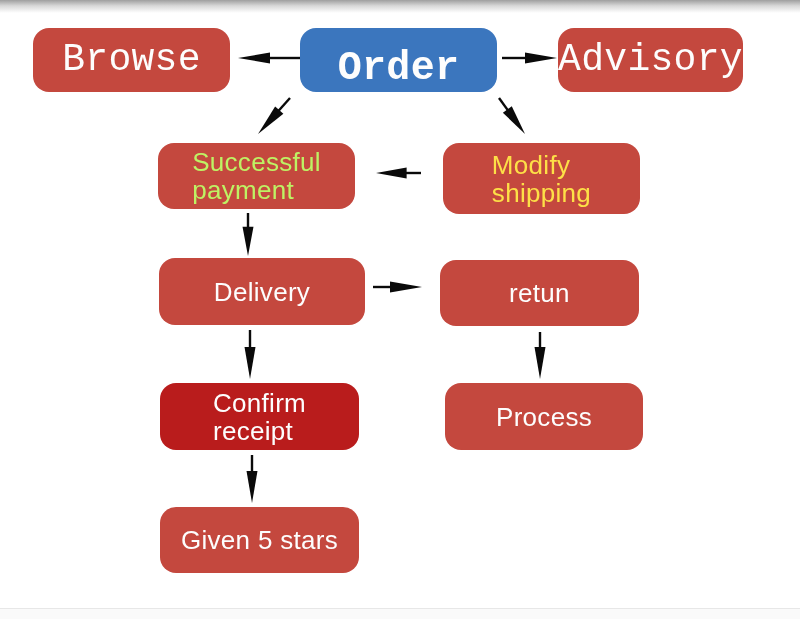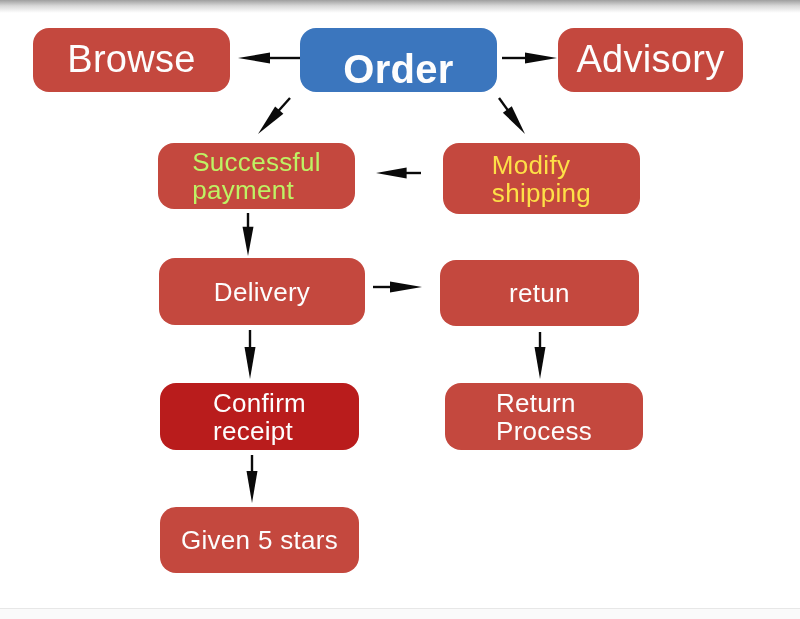--- a/index.html
+++ b/index.html
@@ -18,21 +18,21 @@
   svg.arrows{position:absolute;left:0;top:0;width:800px;height:619px;}
   .node{
     position:absolute;border-radius:16px;color:#fdfdfd;
     display:flex;align-items:center;justify-content:center;
     letter-spacing:0.3px;
   }
   .node.default{background:#C4483E;}
   .node.primary{background:#3B76BE;align-items:flex-end;}
   .node .txt{text-align:left;}
   .node.lg{font-size:38px;}
-  .node.lg .txt{line-height:1.15;}
+  .node.lg .txt{line-height:1.15;font-family:Liberation Mono, monospace;}
   .node.md{font-size:26px;}
   .node.md .txt{line-height:28px;}
   .node.bold{font-size:40px;font-weight:bold;}
 </style>
 </head>
 <body>
 
 <div class="canvas" id="diagram">
   <div class="top-bar"></div>
   <svg class="arrows" id="arrow-layer" xmlns="http://www.w3.org/2000/svg" viewBox="0 0 800 619">
@@ -116,21 +116,20 @@
       </div>
     </div>
     <div class="node default md" style="left: 160px; top: 383px; width: 199px; height: 67px; background: #b91c1c; color: rgb(253, 253, 253); align-items: center;">
       <div class="txt">
         <div>Confirm</div>
         <div>receipt</div>
       </div>
     </div>
     <div class="node default md" style="left: 445px; top: 383px; width: 198px; height: 67px; background: rgb(196, 72, 62); color: rgb(253, 253, 253);">
       <div class="txt">
-        <div>Return</div>
         <div>Process</div>
       </div>
     </div>
     <div class="node default md" style="left: 160px; top: 507px; width: 199px; height: 66px; background: rgb(196, 72, 62); color: rgb(253, 253, 253);">
       <div class="txt">
         <div>Given 5 stars</div>
       </div>
     </div>
   </div>
 

